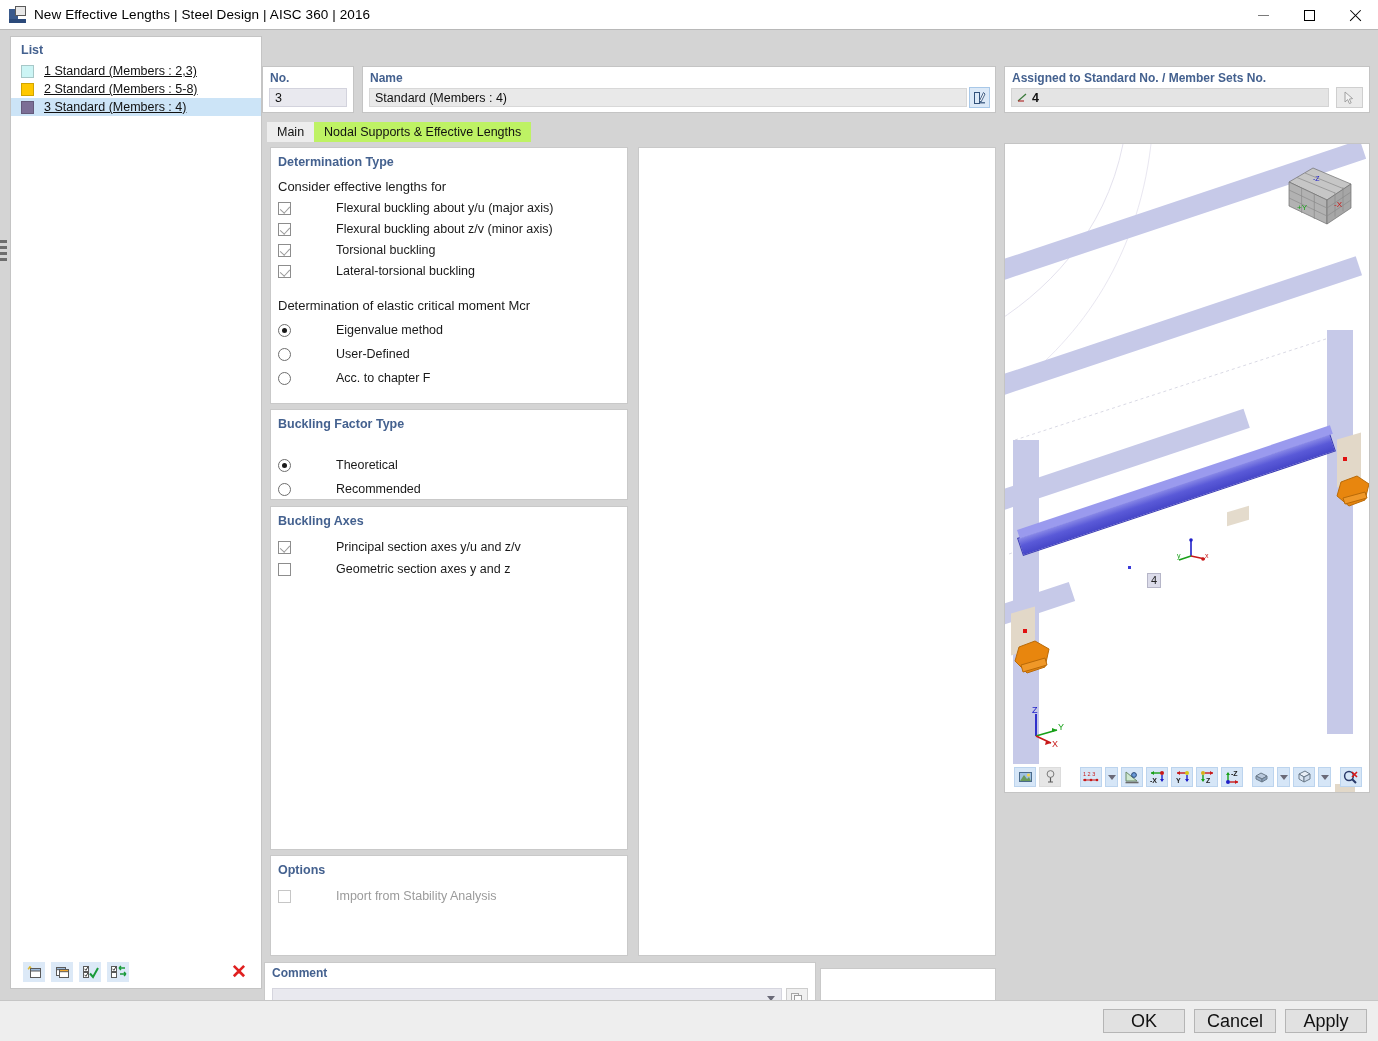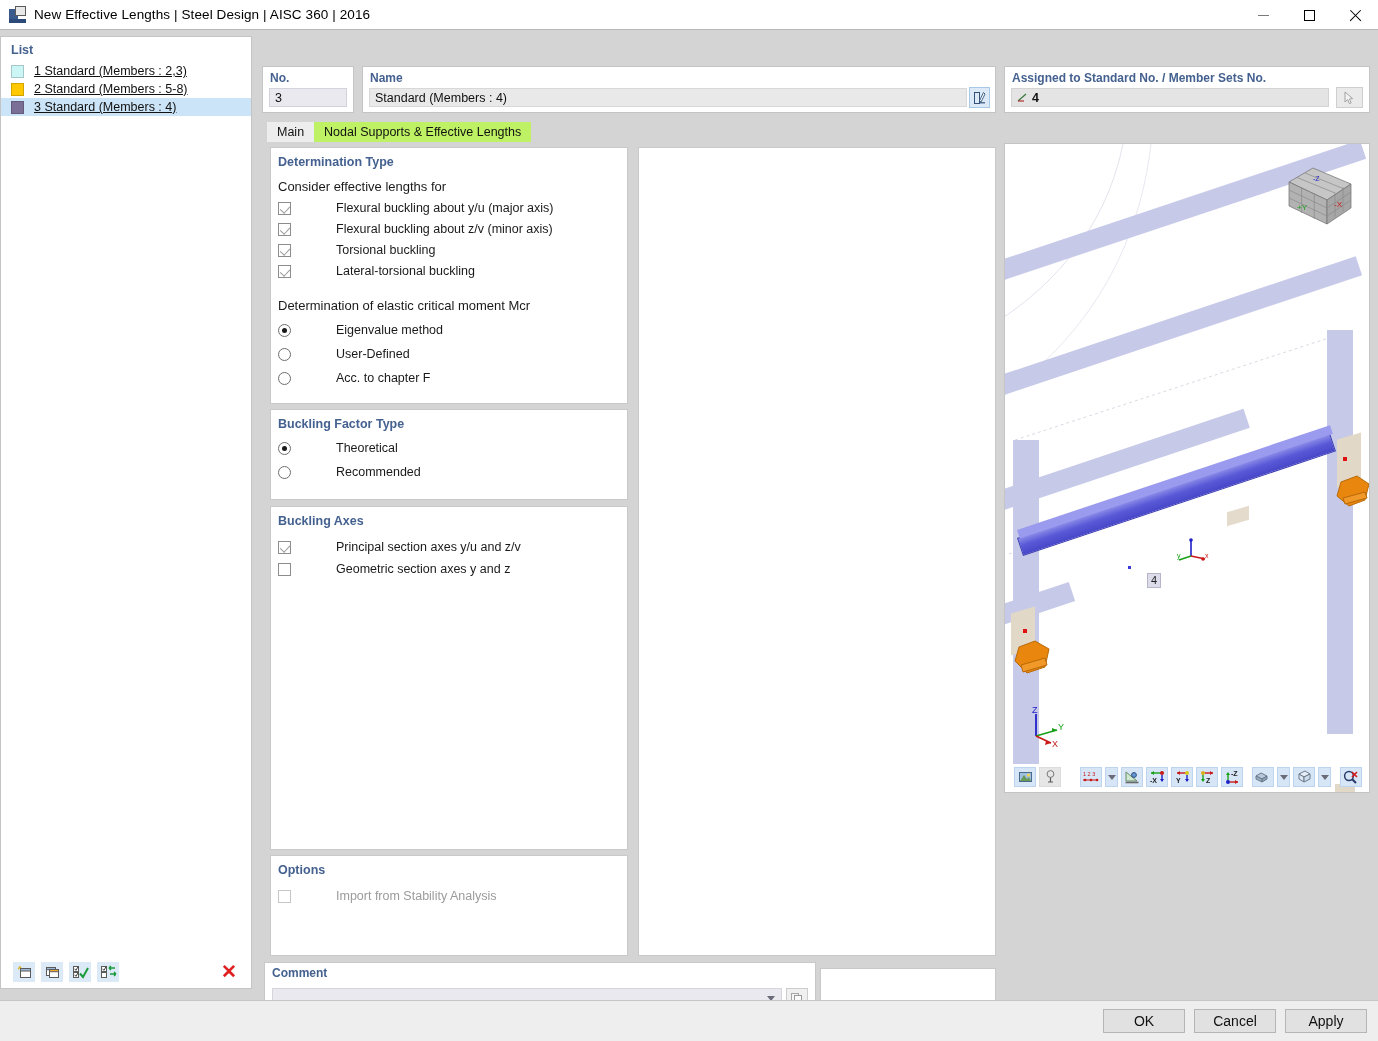--- a/index.html
+++ b/index.html
@@ -36,21 +36,21 @@
   .wb-close::before { transform:rotate(45deg); }
   .wb-close::after  { transform:rotate(-45deg); }
 
   
   .body-wrap { position:absolute; left:0; top:30px; width:1378px; height:970px; background:#d4d4d4; }
 
   .panel { background:#fff; border:1px solid #c9c9c9; }
   .grouphdr { color:#44618f; font-weight:bold; font-size:12.5px; }
 
   
-  .listpanel { position:absolute; left:0; top:6px; width:252px; height:953px; background:#fff; border:1px solid #c4c4c4; }
+  .listpanel { position:absolute; left:10px; top:6px; width:252px; height:953px; background:#fff; border:1px solid #c4c4c4; }
   .list-title { color:#44618f; font-weight:bold; font-size:12.5px; padding:6px 0 4px 10px; }
   .list-rows { margin-top:1px; }
   .list-row { height:18px; display:flex; align-items:center; padding-left:10px; cursor:default; }
   .list-row.sel { background:#cce4f7; }
   .swatch { width:13px; height:13px; flex:0 0 auto; border:1px solid rgba(0,0,0,.18); }
   .list-label { margin-left:10px; font-size:12.5px; color:#111; white-space:nowrap;text-decoration:underline; }
   .list-toolbar { position:absolute; left:0; bottom:0; width:250px; height:32px; display:flex; align-items:center; padding-left:12px; }
   .tbtn { width:22px; height:20px; margin-right:6px; display:flex; align-items:center; justify-content:center; background:#dce9f7; border:1px solid transparent; }
   .del-x { position:absolute; right:14px; bottom:7px; font-size:19px; color:#e02020; font-weight:bold; line-height:1; font-family:"Liberation Sans", sans-serif; }
 
@@ -120,21 +120,21 @@
   .vtb { width:22px; height:20px; background:#d6e6f7; border:1px solid #bcd4ee; margin-right:3px; display:flex; align-items:center; justify-content:center; }
   .vtb.flat { background:#e6e6e6; border-color:#dcdcdc; }
   .vtb.caret { width:13px; }
   .gap { width:16px; }
 
   
   .footer { position:absolute; left:0; top:1000px; width:1378px; height:41px; background:#eeeeee; border-top:1px solid #c6c6c6; }
   .dlgbtn {
     position:absolute; top:8px; height:24px; width:82px;
     background:#e1e1e1; border:1px solid #b5b5b5;
-    font-size:14px; color:#111;
+    font-size:18px; color:#111;
     display:flex; align-items:center; justify-content:center;
   }
   .leftstrip { position:absolute; left:0; top:0; width:7px; height:970px; background:#d4d4d4; }
   .stripe { position:absolute; left:0; width:7px; height:3px; background:#6d6d6d; }
 </style>
 </head>
 <body>
 
 <div class="titlebar">
   <div class="title-icon">
@@ -295,21 +295,21 @@
       <span class="lbl">User-Defined</span>
     </div>
     <div class="opt" style="margin-top:10px">
       <span class="rb"></span>
       <span class="lbl">Acc. to chapter F</span>
     </div>
   </div>
 
   <div class="panel bfpanel">
     <div class="gtitle grouphdr">Buckling Factor Type</div>
-    <div class="opt" style="margin-top:10px">
+    <div class="opt" style="margin-top:27px">
       <span class="rb on"></span>
       <span class="lbl">Theoretical</span>
     </div>
     <div class="opt" style="margin-top:10px">
       <span class="rb"></span>
       <span class="lbl">Recommended</span>
     </div>
   </div>
 
   <div class="panel optpanel">

